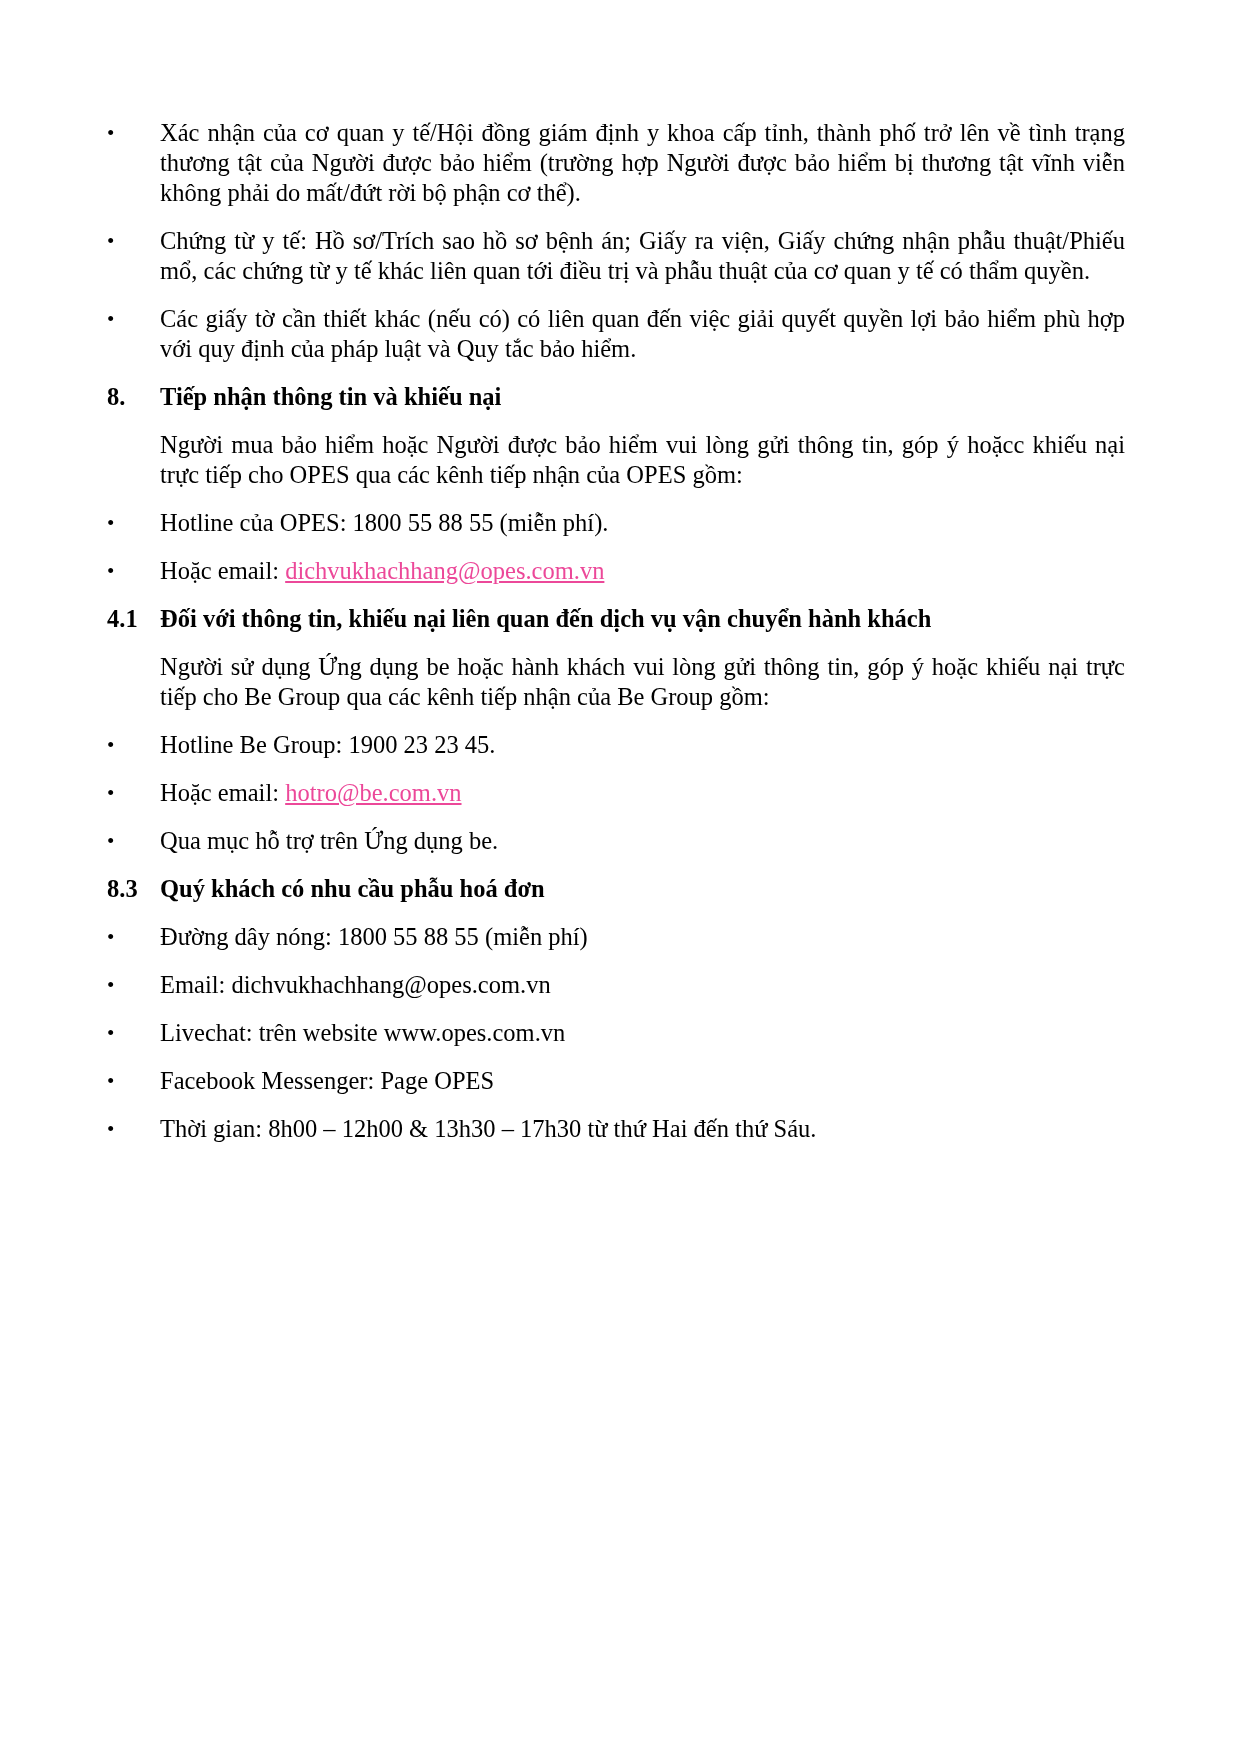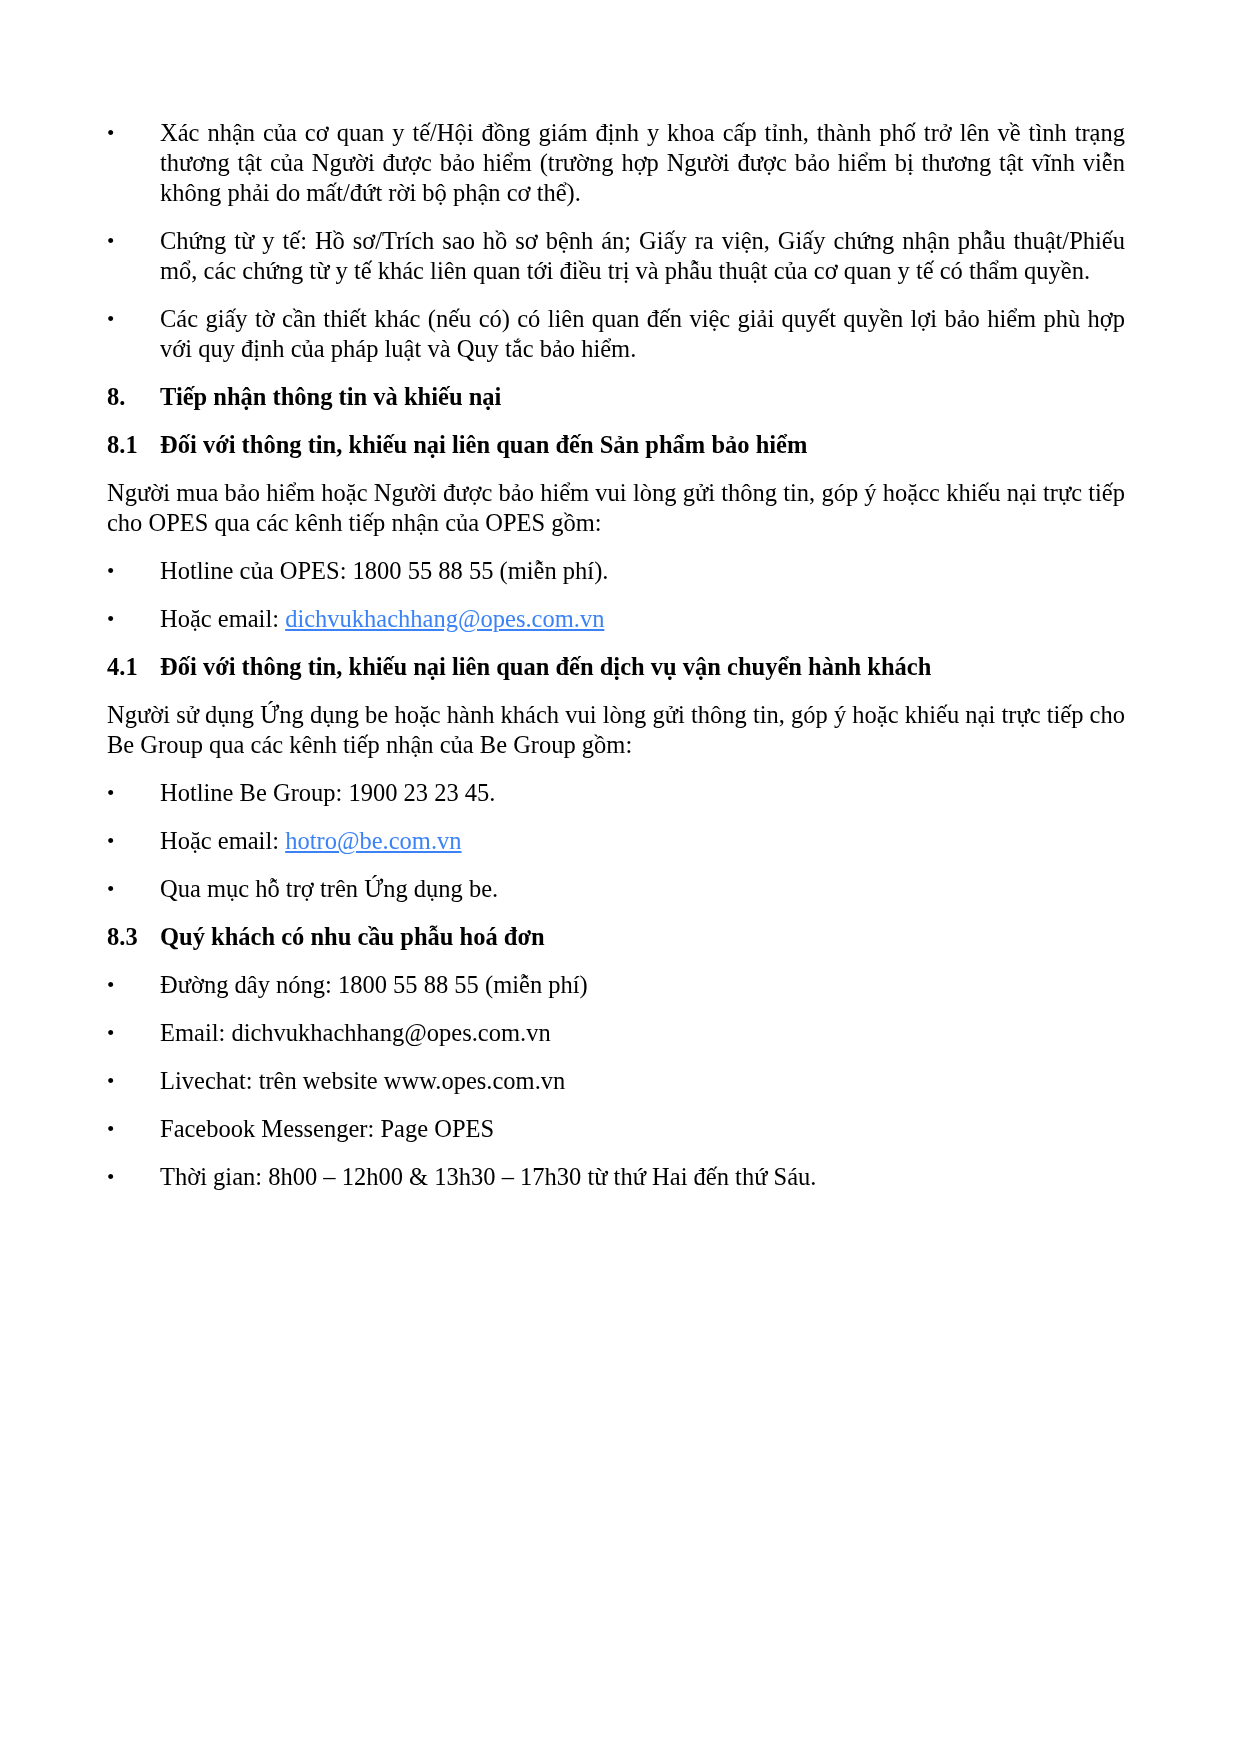--- a/index.html
+++ b/index.html
@@ -31,23 +31,23 @@
   .li .body { flex: 1 1 auto; }
   .justify { text-align: justify; }
   .note {
     font-style: italic;
     text-align: justify;
   }
   .note .note-label { font-weight: bold; }
   .heading { display: flex; font-weight: bold; }
   .heading .hnum { flex: 0 0 53px; width: 53px; }
   .heading .htitle { flex: 1 1 auto; }
-  .indent { }
+  .indent { margin-left: 53px; }
   a.link, .link {
-    color: #3b82f6;
+    color: #ec4899;
     text-decoration: underline;
     cursor: pointer;
   }
 </style>
 </head>
 <body>
 
 <div class="page">
 
   <div class="block li">
@@ -64,24 +64,20 @@
     <span class="marker">•</span>
     <div class="body justify">Các giấy tờ cần thiết khác (nếu có) có liên quan đến việc giải quyết quyền lợi bảo hiểm phù hợp với quy định của pháp luật và Quy tắc bảo hiểm.</div>
   </div>
 
 
   <div class="block heading">
     <span class="hnum">8.</span>
     <span class="htitle">Tiếp nhận thông tin và khiếu nại</span>
   </div>
 
-  <div class="block heading">
-    <span class="hnum">8.1</span>
-    <span class="htitle">Đối với thông tin, khiếu nại liên quan đến Sản phẩm bảo hiểm</span>
-  </div>
 
   <div class="block indent justify">Người mua bảo hiểm hoặc Người được bảo hiểm vui lòng gửi thông tin, góp ý hoặcc khiếu nại trực tiếp cho OPES qua các kênh tiếp nhận của OPES gồm:</div>
 
   <div class="block li">
     <span class="marker">•</span>
     <div class="body">Hotline của OPES: 1800 55 88 55 (miễn phí).</div>
   </div>
 
   <div class="block li">
     <span class="marker">•</span>

